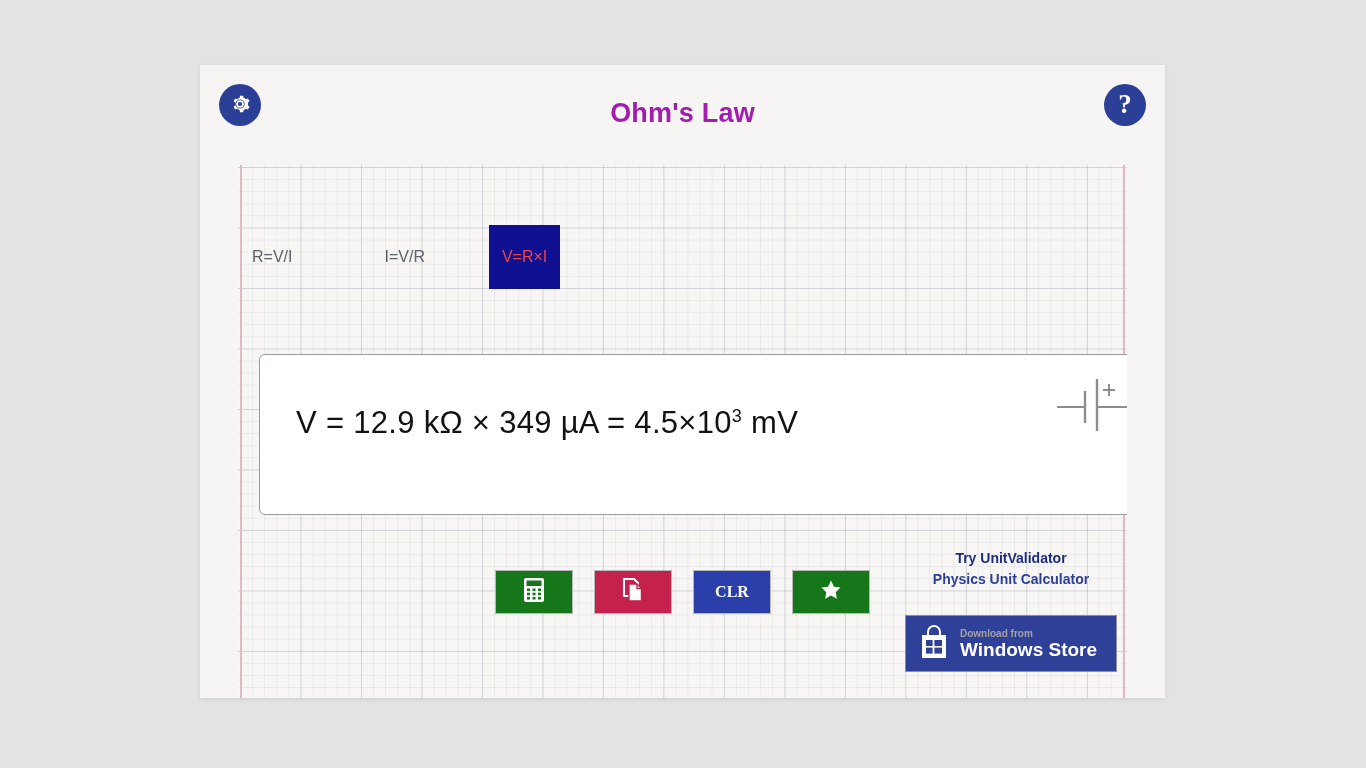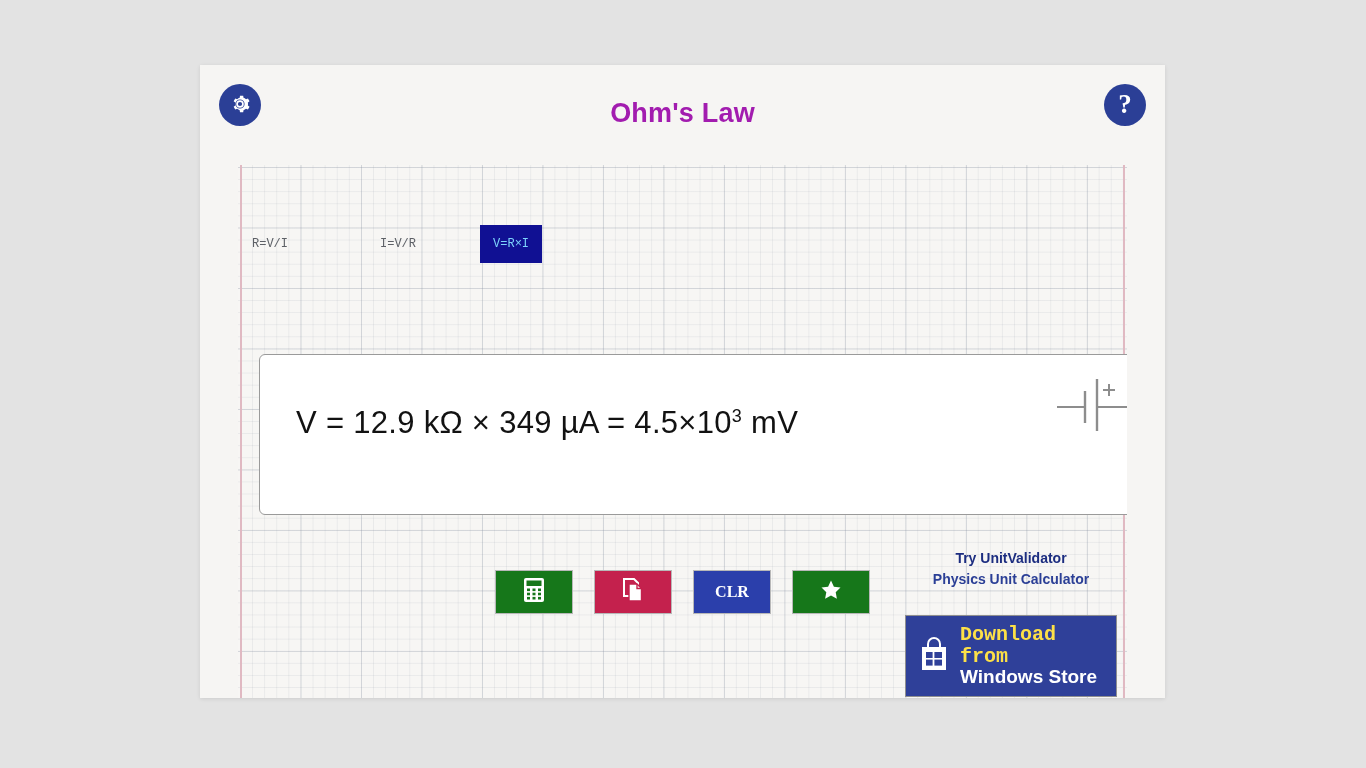--- a/index.html
+++ b/index.html
@@ -105,36 +105,36 @@
   
   #tabs {
     position: absolute;
     left: 14px;
     top: 60px;
     display: flex;
     align-items: stretch;
     z-index: 3;
   }
   .tab {
-    font-size: 12px;
+    font-size: 16px;
     color: #5d6066;
     padding: 7px 12px 7px 0;
     cursor: pointer;
     white-space: nowrap;
     background: transparent;
     border: none;
-    font-family: Liberation Mono, monospace;
+    font-family: Liberation Sans, sans-serif;
     text-align: center;
   }
   .tab.spacer-1 { margin-right: 80px; }
   .tab.spacer-2 { margin-right: 52px; }
   .tab.active {
     background: #101093;
-    color: #7dd3fc;
-    padding: 12px 13px;
+    color: #ef4444;
+    padding: 23px 13px;
   }
 
   
   #result-panel {
     position: absolute;
     left: 21px;
     top: 189px;
     width: 925px;
     height: 161px;
     background: #ffffff;
@@ -228,24 +228,23 @@
     gap: 9px;
     background: #2f4099;
     border: 1px solid #8f8f8f;
     padding: 8px 12px;
     cursor: pointer;
     width: 100%;
     text-align: left;
   }
   #store-badge .badge-lines { line-height: 1.08; }
   #store-badge .line1 {
-    color: #fde047;
-    font-size: 20px;
-    font-weight: bold;
-    font-family: Liberation Mono, monospace;
+    color: #a3a3a3;
+    font-size: 10px;
+    font-weight: bold;
   }
   #store-badge .line2 {
     color: #ffffff;
     font-size: 19px;
     font-weight: bold;
   }
 </style>
 </head>
 <body>
 

